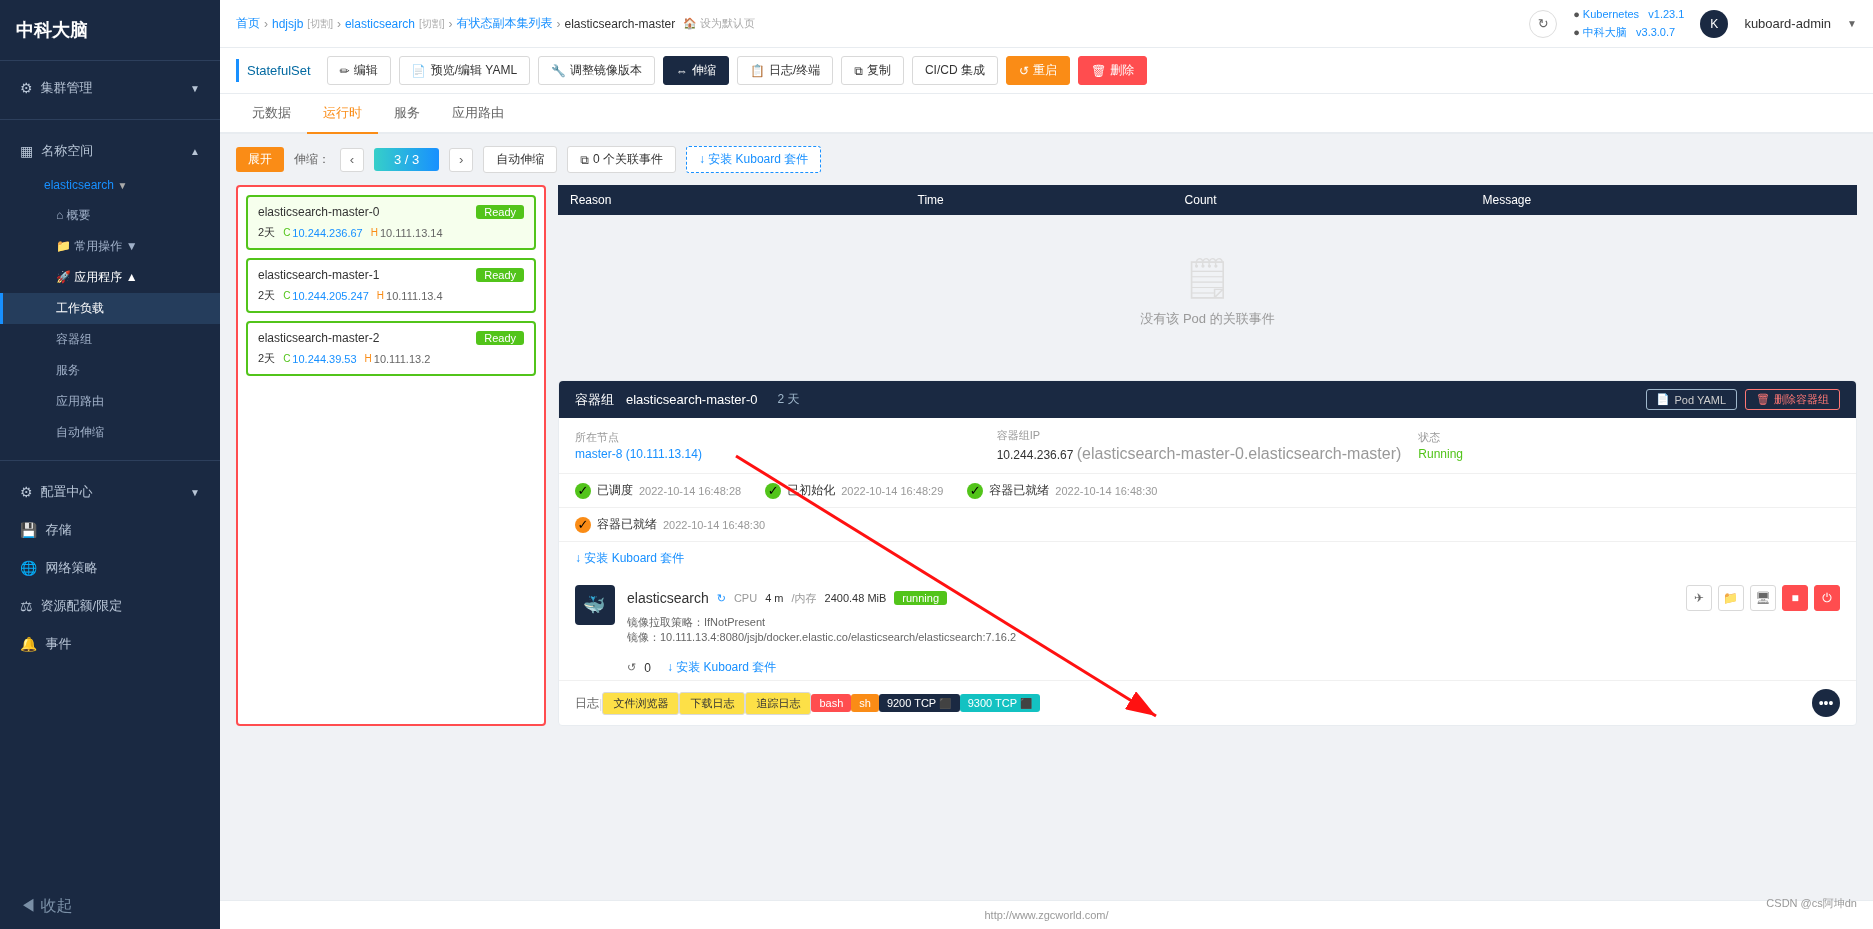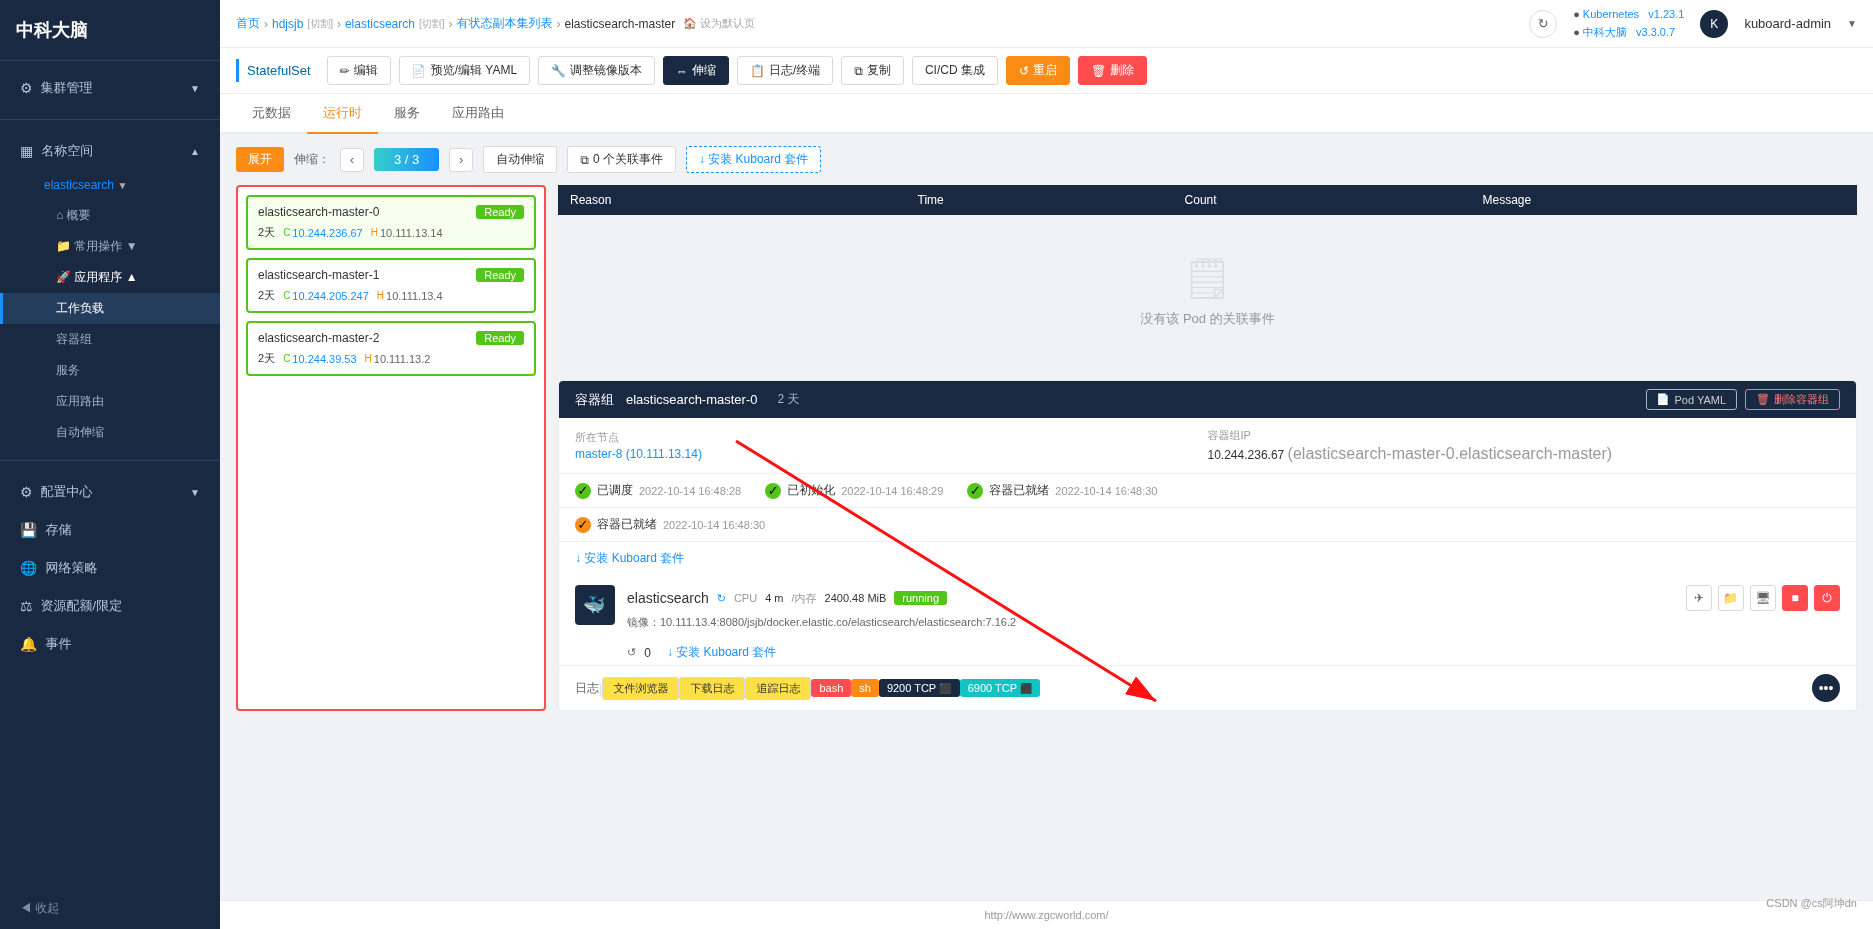--- a/index.html
+++ b/index.html
@@ -12,21 +12,21 @@
 
     
     .sidebar-logo { padding: 18px 16px; font-size: 18px; font-weight: bold; color: #fff; border-bottom: 1px solid #2d3f5c; }
     .sidebar-section { padding: 8px 0; }
     .sidebar-item { display: flex; align-items: center; padding: 10px 20px; cursor: pointer; color: #b8c5d6; font-size: 13px; }
     .sidebar-item .icon { margin-right: 8px; font-size: 14px; }
     .sidebar-item .arrow { margin-left: auto; font-size: 10px; }
     .sidebar-sub-item { padding: 8px 20px 8px 44px; color: #b8c5d6; cursor: pointer; font-size: 12px; }
     .sidebar-child-item { padding: 7px 16px 7px 56px; color: #a0b0c8; cursor: pointer; font-size: 12px; }
     .sidebar-divider { height: 1px; background: #2d3f5c; margin: 4px 0; }
-    .sidebar-footer { padding: 12px 20px; color: #7a8fa6; cursor: pointer; font-size: 12px; margin-top: auto; }
+    .sidebar-footer { padding: 12px 20px; color: #7a8fa6; cursor: pointer; font-size: 16px; margin-top: auto; }
 
     
     .topbar { background: #fff; padding: 0 16px; height: 48px; display: flex; align-items: center; justify-content: space-between; border-bottom: 1px solid #e8ecf0; flex-shrink: 0; }
     .topbar-left { display: flex; align-items: center; gap: 4px; font-size: 12px; color: #666; }
     .topbar-link { color: #1890ff; cursor: pointer; }
     .topbar-sep { color: #999; }
     .topbar-current { color: #333; }
     .topbar-right { display: flex; align-items: center; gap: 16px; }
     .k8s-info { font-size: 11px; color: #555; line-height: 1.6; }
     .k8s-info span { color: #1890ff; }
@@ -415,20 +415,24 @@
               <div class="node-info-col">
                 <div class="node-info-label">所在节点</div>
                 <div class="node-link">master-8  (10.111.13.14)</div>
               </div>
               <div class="node-info-col">
                 <div class="node-info-label">容器组IP</div>
                 <div class="node-info-value">
                   <span>10.244.236.67</span>
                   <span style="color:#999;font-size:16px">(elasticsearch-master-0.elasticsearch-master)</span>
                 </div>
+              </div>
+              <div class="node-info-col">
+                <div class="node-info-label">状态</div>
+                <div class="status-running">Running</div>
               </div>
             </div>
 
             <div class="lifecycle-row">
               <div class="lifecycle-item">
                 <div class="lifecycle-badge">✓</div>
                 <span class="lifecycle-text">已调度</span>
                 <span class="lifecycle-time">2022-10-14 16:48:28</span>
               </div>
               <div class="lifecycle-item">
@@ -467,20 +471,21 @@
                   <span style="color:#333;font-size:11px">2400.48 MiB</span>
                   <span class="container-status">running</span>
                   <div class="container-actions-right">
                     <div class="icon-btn">✈</div>
                     <div class="icon-btn">📁</div>
                     <div class="icon-btn">🖥</div>
                     <div class="icon-btn red">■</div>
                     <div class="icon-btn red">⏻</div>
                   </div>
                 </div>
+                <div class="container-image">镜像拉取策略：IfNotPresent</div>
                 <div class="container-image">镜像：10.111.13.4:8080/jsjb/docker.elastic.co/elasticsearch/elasticsearch:7.16.2</div>
               </div>
             </div>
 
             <div style="padding: 4px 16px 4px 68px; display:flex; align-items:center; gap:8px;">
               <span style="font-size:11px;color:#666">↺</span>
               <span style="font-size:12px;color:#333">0</span>
               <span class="install-link" style="margin-left:8px">↓ 安装 Kuboard 套件</span>
             </div>
 
@@ -490,21 +495,21 @@
               <button class="log-btn log-btn-default">文件浏览器</button>
               <button class="log-btn log-btn-default">下载日志</button>
               <button class="log-btn log-btn-default">追踪日志</button>
               <button class="bash-btn">bash</button>
               <button class="sh-btn">sh</button>
               <span class="port-badge">
                 <span>9200  TCP</span>
                 <span style="font-size:10px">⬛</span>
               </span>
               <span class="port-badge teal">
-                <span>6900  TCP</span>
+                <span>9300  TCP</span>
                 <span style="font-size:10px">⬛</span>
               </span>
               <div class="more-btn">•••</div>
             </div>
 
           </div>
 
         </div>
       </div>
 

